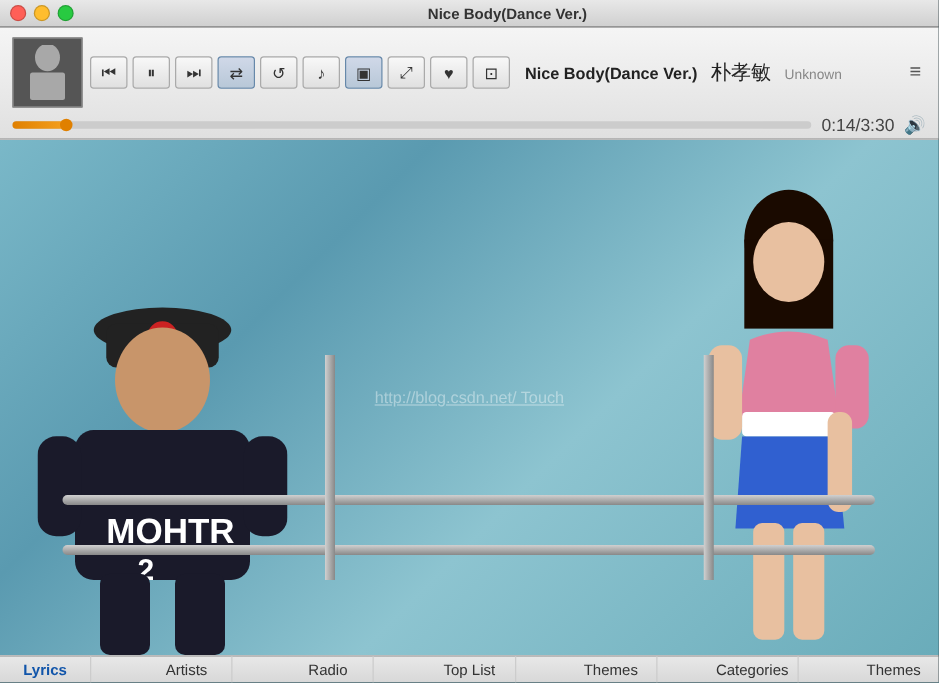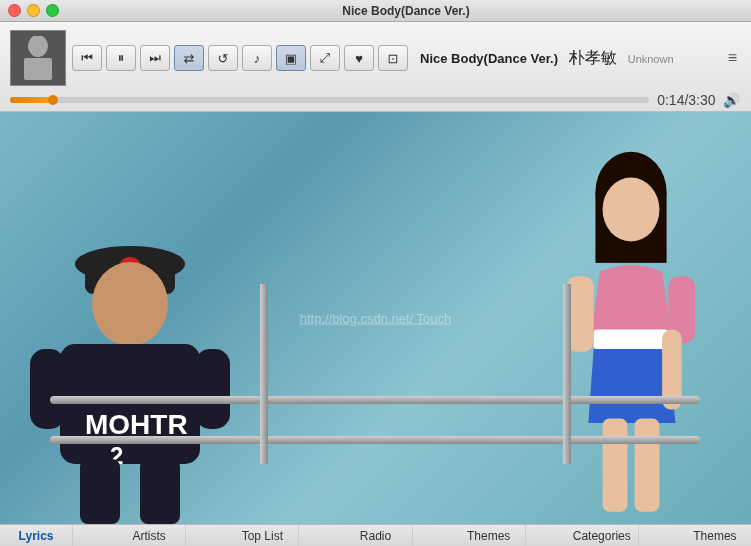--- a/index.html
+++ b/index.html
@@ -347,18 +347,18 @@
 
   <div style="position:absolute; bottom:60px; left:260px; width:8px; height:180px; background: linear-gradient(to right, #d0d0d0, #888);"></div>
   <div style="position:absolute; bottom:60px; right:180px; width:8px; height:180px; background: linear-gradient(to right, #d0d0d0, #888);"></div>
 
   <div class="watermark">http://blog.csdn.net/           Touch</div>
 </div>
 
 <div id="bottom-nav">
   <div class="nav-item active">Lyrics</div>
   <div class="nav-item">Artists</div>
+  <div class="nav-item">Radio</div>
   <div class="nav-item">Top List</div>
-  <div class="nav-item">Radio</div>
   <div class="nav-item">Themes</div>
   <div class="nav-item">Categories</div>
   <div class="nav-item">Themes</div>
 </div>
 
 </body></html>

